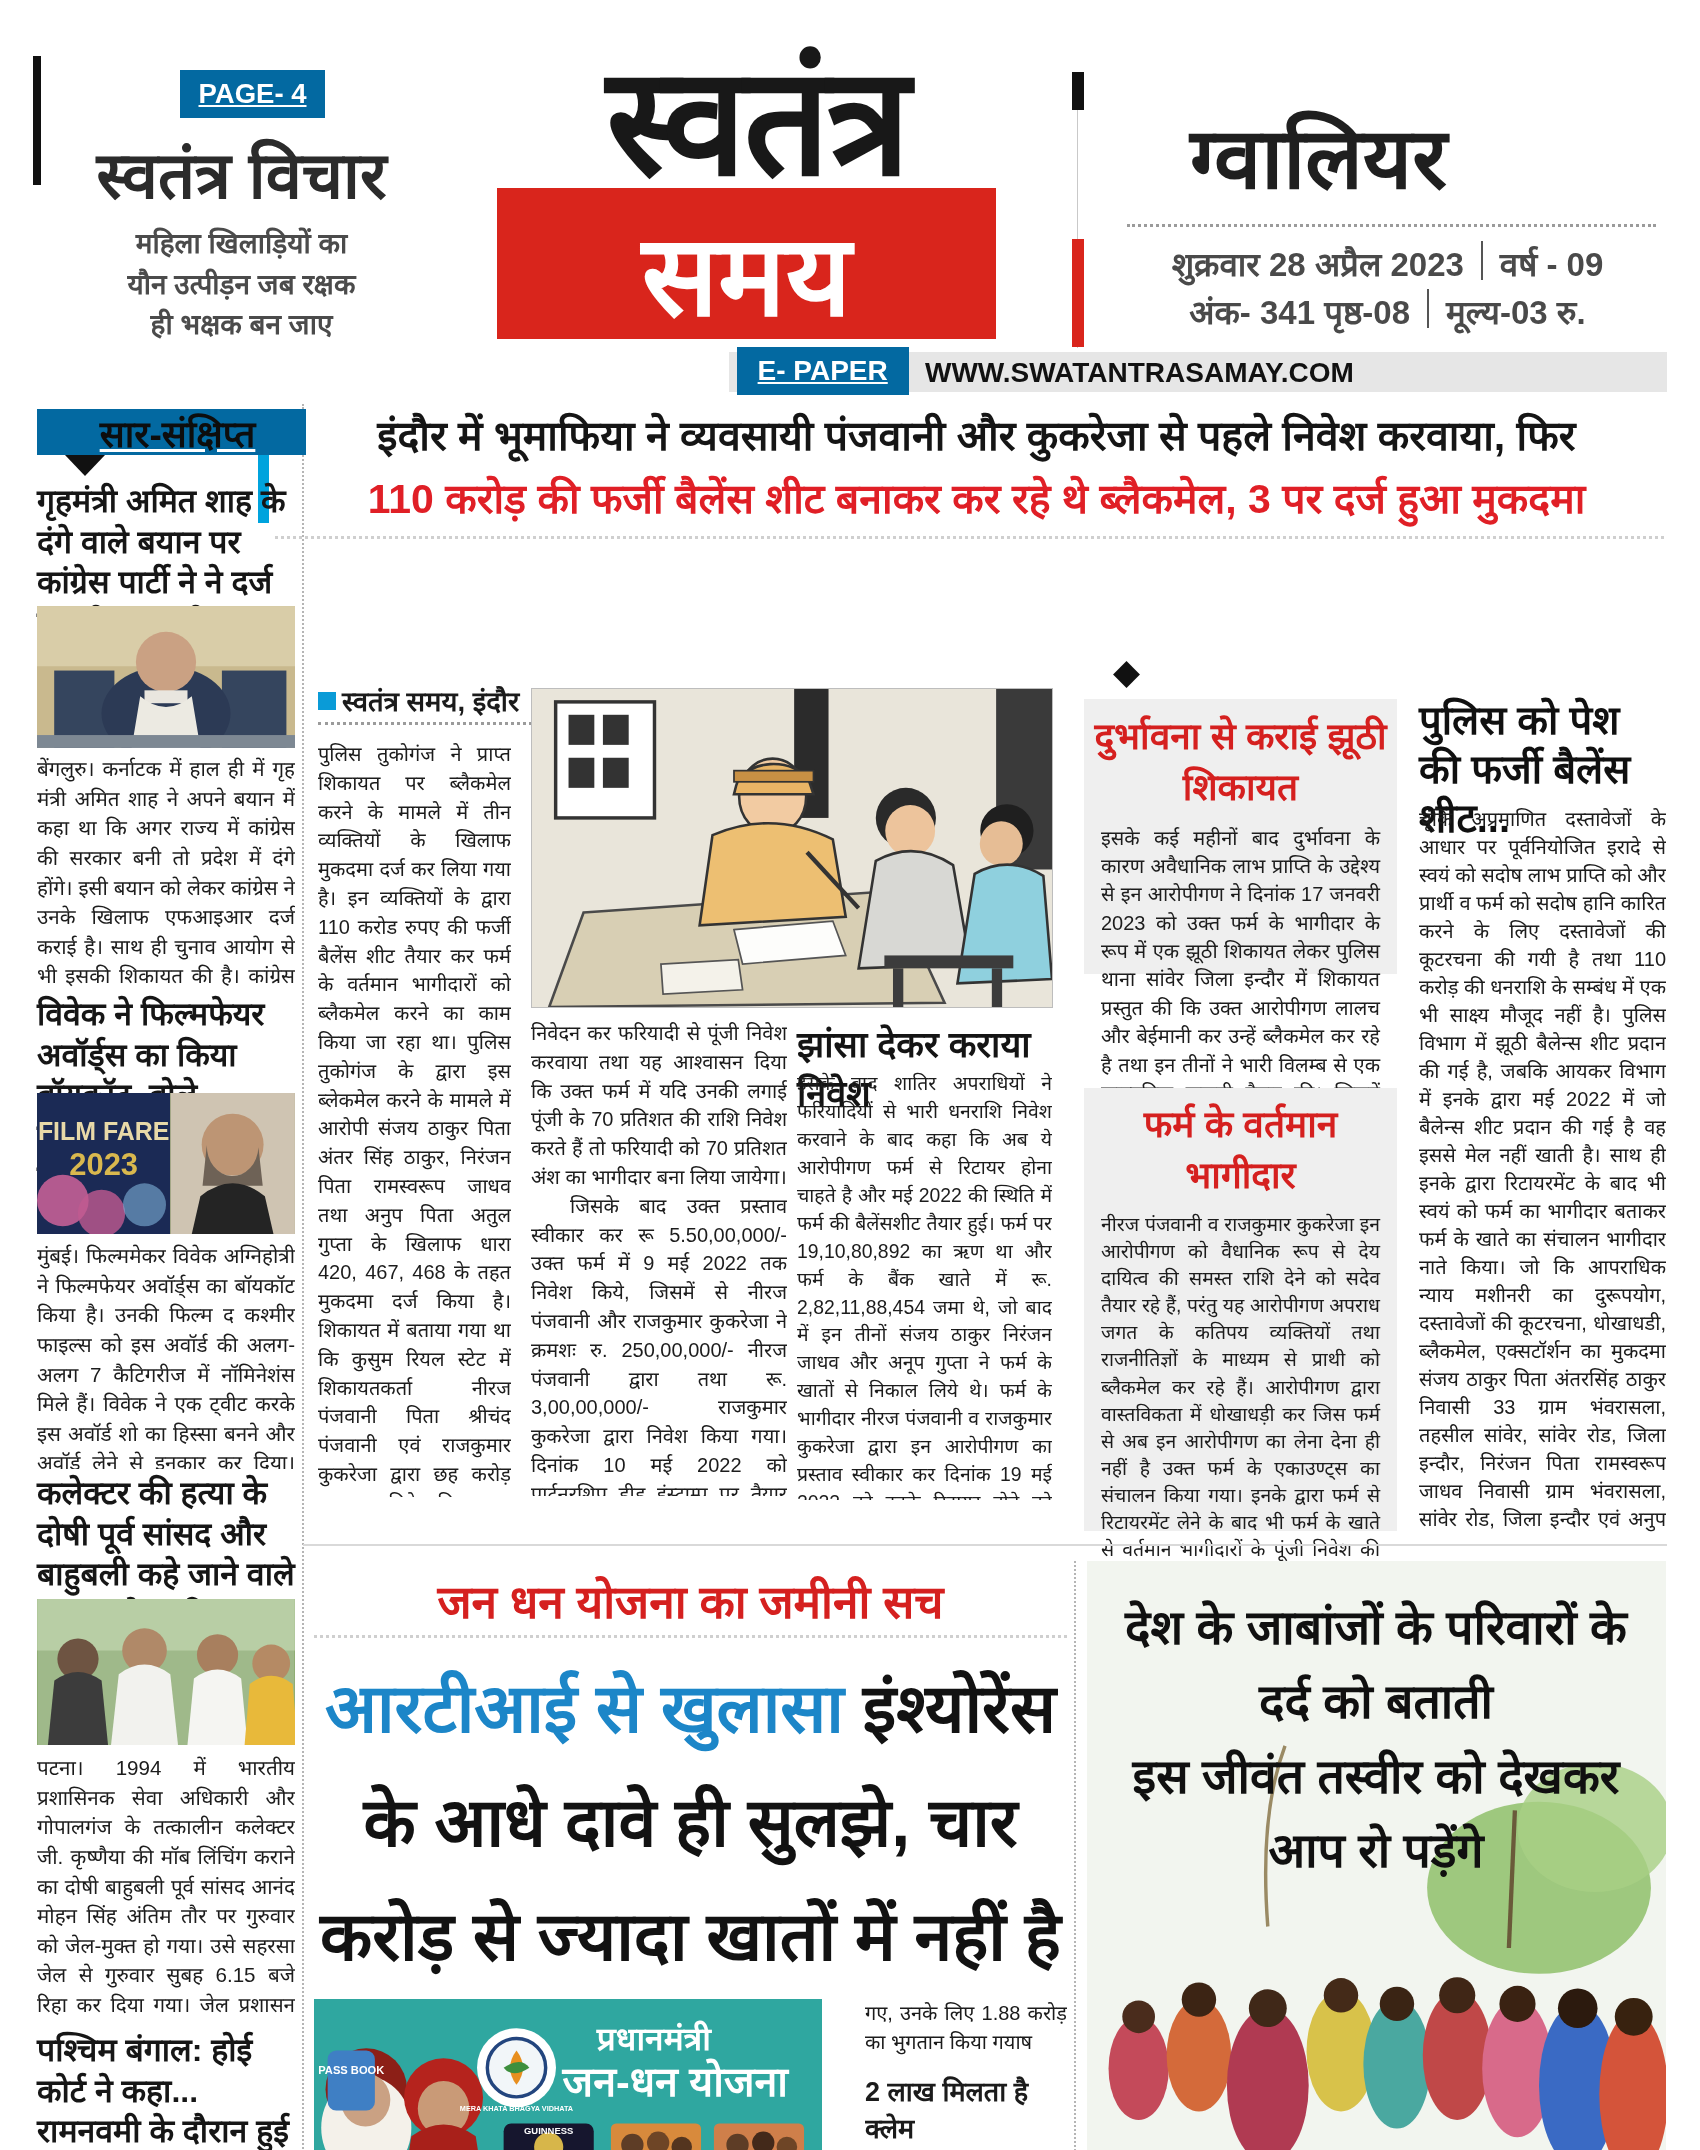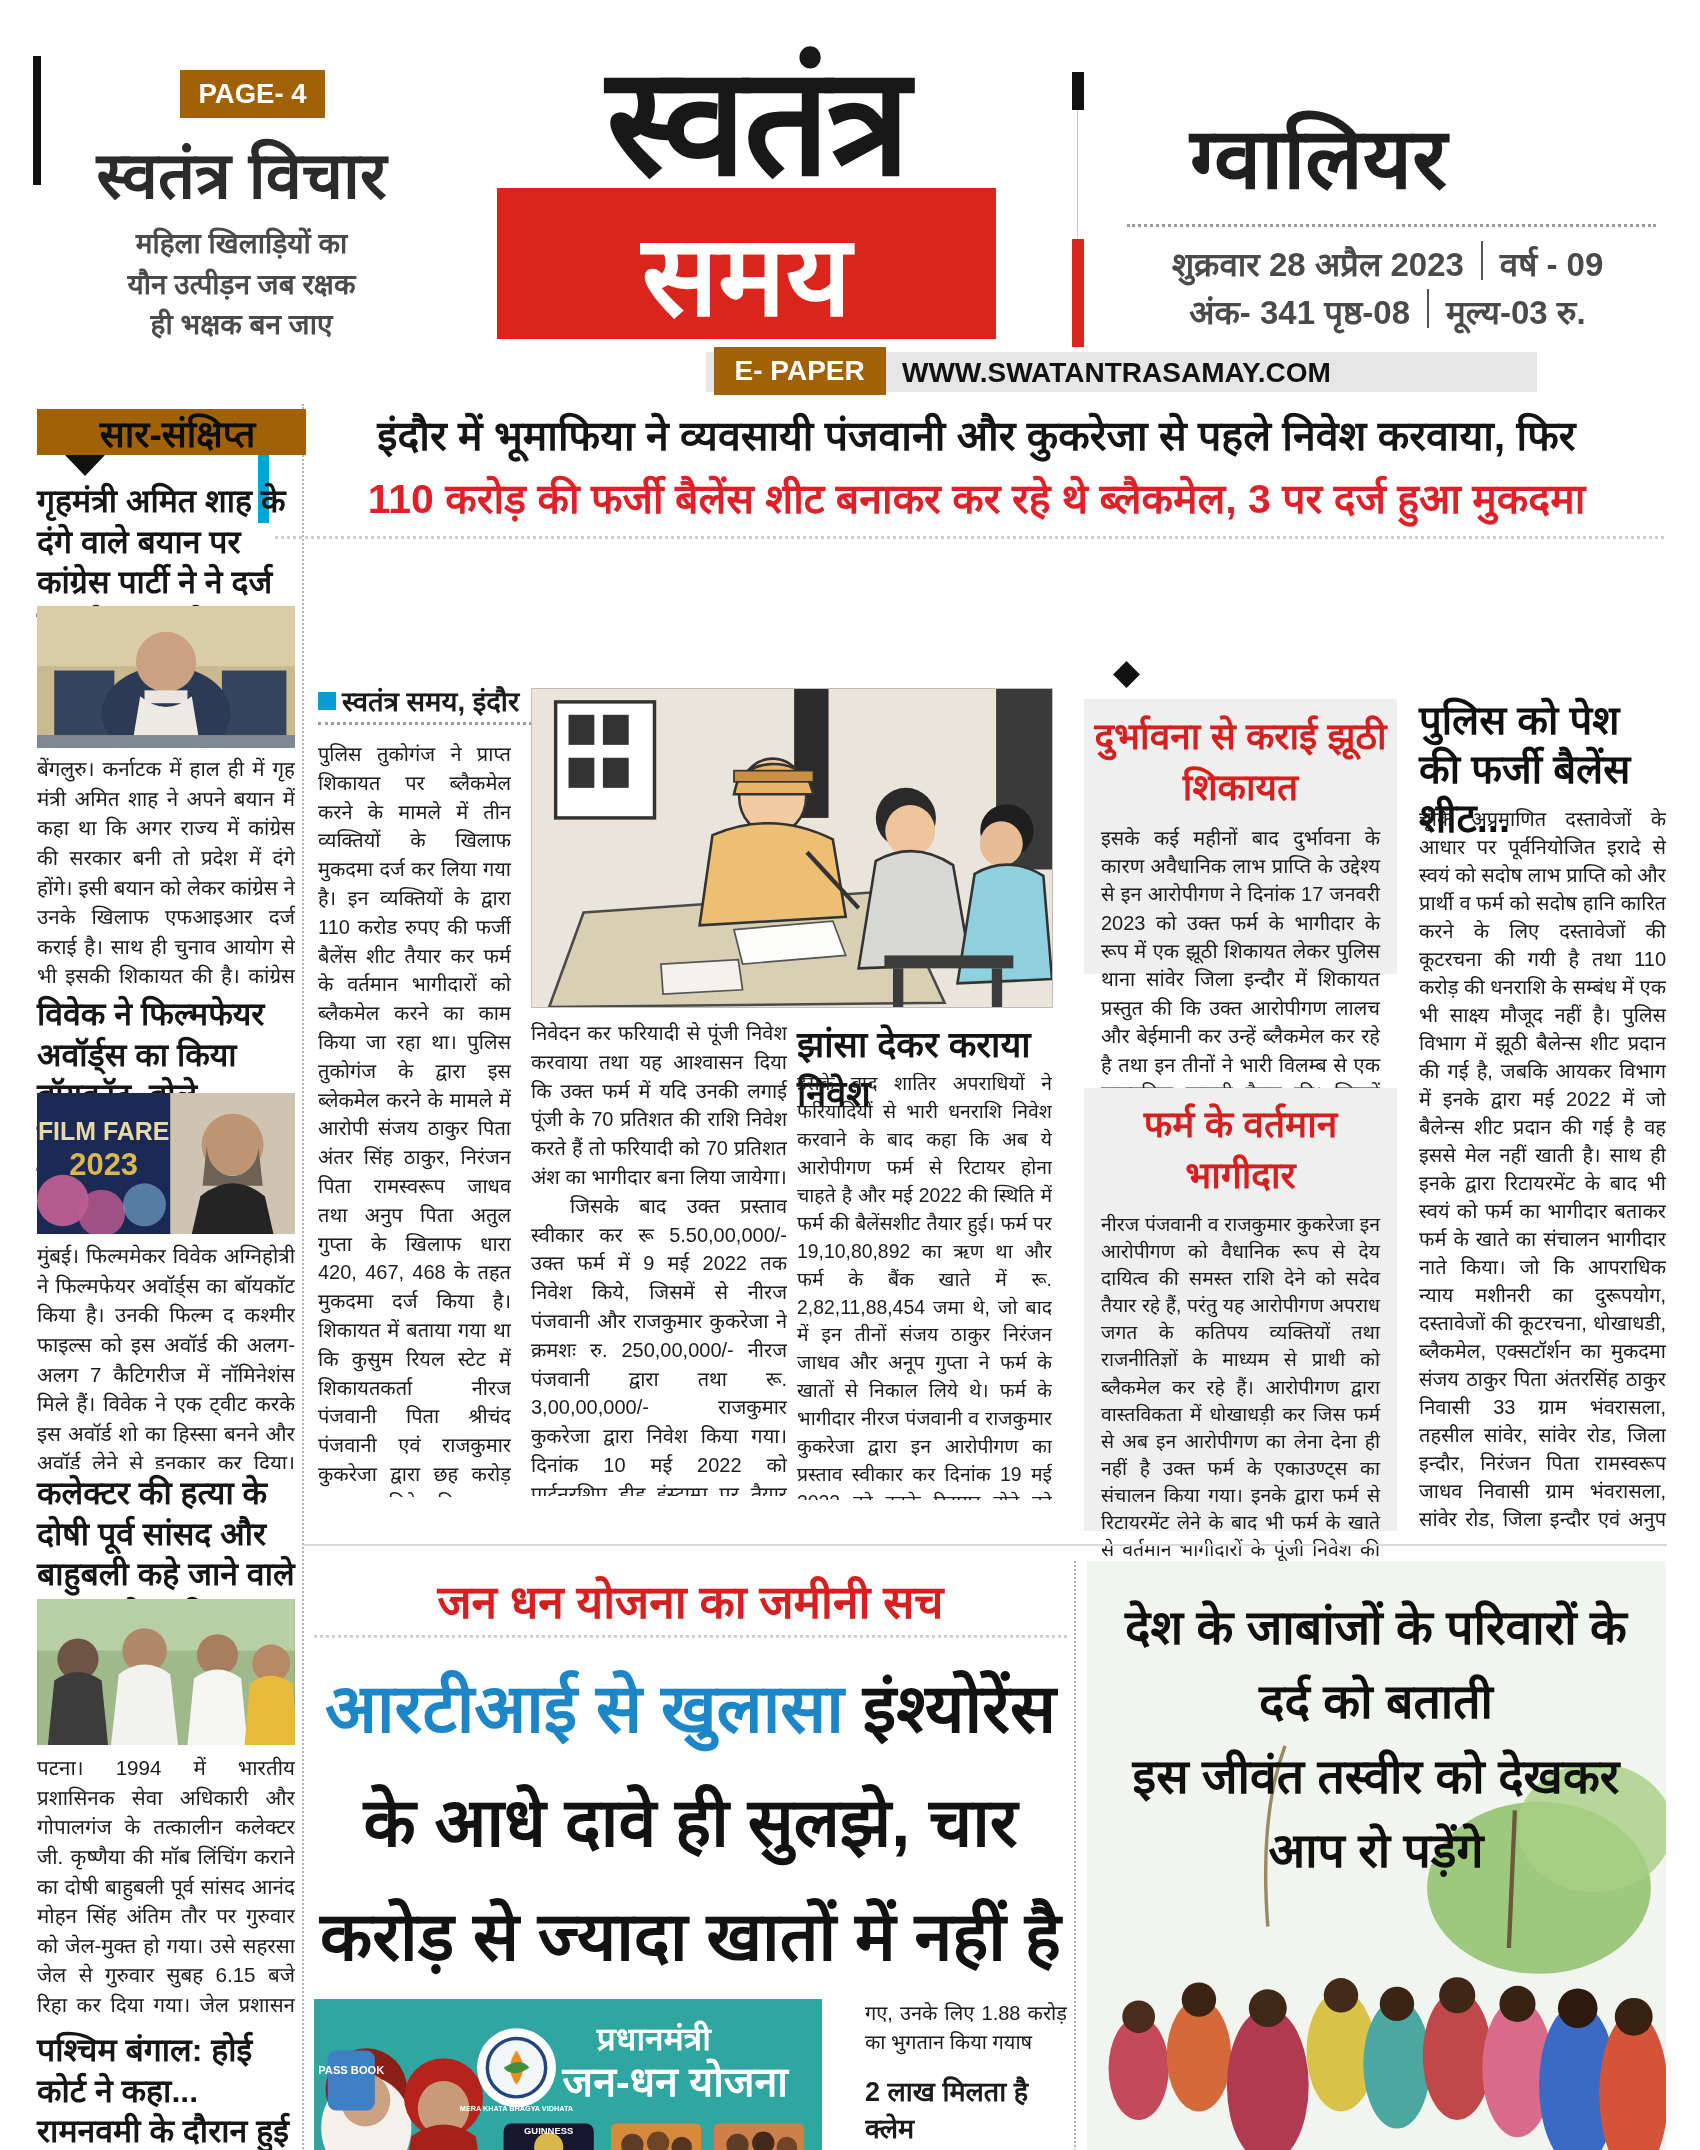--- a/index.html
+++ b/index.html
@@ -7,21 +7,21 @@
         font-family:"Liberation Sans",sans-serif;color:#1b1b1b;}
   .abs{position:absolute;}
   .b{font-weight:bold;}
   .ctr{text-align:center;}
   .j{text-align:justify;}
   .body-t{font-size:20px;line-height:1.44;color:#1c1c1c;}
   .body-t p{margin:0;}
   .body-t p + p{text-indent:39px;}
   .dot-h{border-top:3px dotted #9b9b9b;height:0;}
   .dot-v{border-left:2.6px dotted #b5b5b5;width:0;}
-  .cyanbox{background:#a16207;color:#fff;display:flex;align-items:center;justify-content:center;}
+  .cyanbox{background:#0369a1;color:#fff;display:flex;align-items:center;justify-content:center;text-decoration:underline;}
   .graybox{background:#efefef;}
   .redhead{color:#d5201f;font-weight:bold;text-align:center;}
   .photo{background:#4d7c0f;overflow:hidden;}
   svg{display:block;}
 </style>
 </head>
 <body>
 
 <div class="page">
 
@@ -51,21 +51,21 @@
   <div class="abs" style="left:1110px;top:241px;width:555px;display:flex;justify-content:center;gap:17px;font-size:33px;font-weight:bold;color:#4a4a4a;">
     <span>शुक्रवार 28 अप्रैल 2023</span>
     <span style="border-left:2.2px solid #555;height:39px;"></span>
     <span>वर्ष - 09</span>
   </div>
   <div class="abs" style="left:1110px;top:289px;width:555px;display:flex;justify-content:center;gap:17px;font-size:33px;font-weight:bold;color:#4a4a4a;">
     <span>अंक- 341 पृष्ठ-08</span>
     <span style="border-left:2.2px solid #555;height:39px;"></span>
     <span>मूल्य-03 रु.</span>
   </div>
-  <div class="abs" style="left:706px;top:352px;width:831px;height:40px;background:#e6e6e6;text-align:center;">
+  <div class="abs" style="left:729px;top:352px;width:938px;height:40px;background:#e6e6e6;text-align:center;">
     <div class="cyanbox b abs" style="left:7.7px;top:-5.2px;width:172px;height:48px;font-size:28px;">
         <span>E- PAPER</span>
       </div>
     <div class="abs b" style="left:196px;top:5.2px;font-size:28px;color:#111;">WWW.SWATANTRASAMAY.COM</div>
   </div>
 
   <div class="abs" style="left:258px;top:424px;width:11.2px;height:99px;background:#00a3dd;"></div>
   <div class="abs b ctr" style="left:284px;top:406px;width:1385px;font-size:41px;color:#151515;">इंदौर में भूमाफिया ने व्यवसायी पंजवानी और कुकरेजा से पहले निवेश करवाया, फिर</div>
   <div class="abs b ctr" style="left:284px;top:469px;width:1385px;font-size:41px;color:#e01f26;">110 करोड़ की फर्जी बैलेंस शीट बनाकर कर रहे थे ब्लैकमेल, 3 पर दर्ज हुआ मुकदमा</div>
   <div class="abs dot-h" style="left:275px;top:536px;width:1389px;border-top-color:#cfcfcf;"></div>

